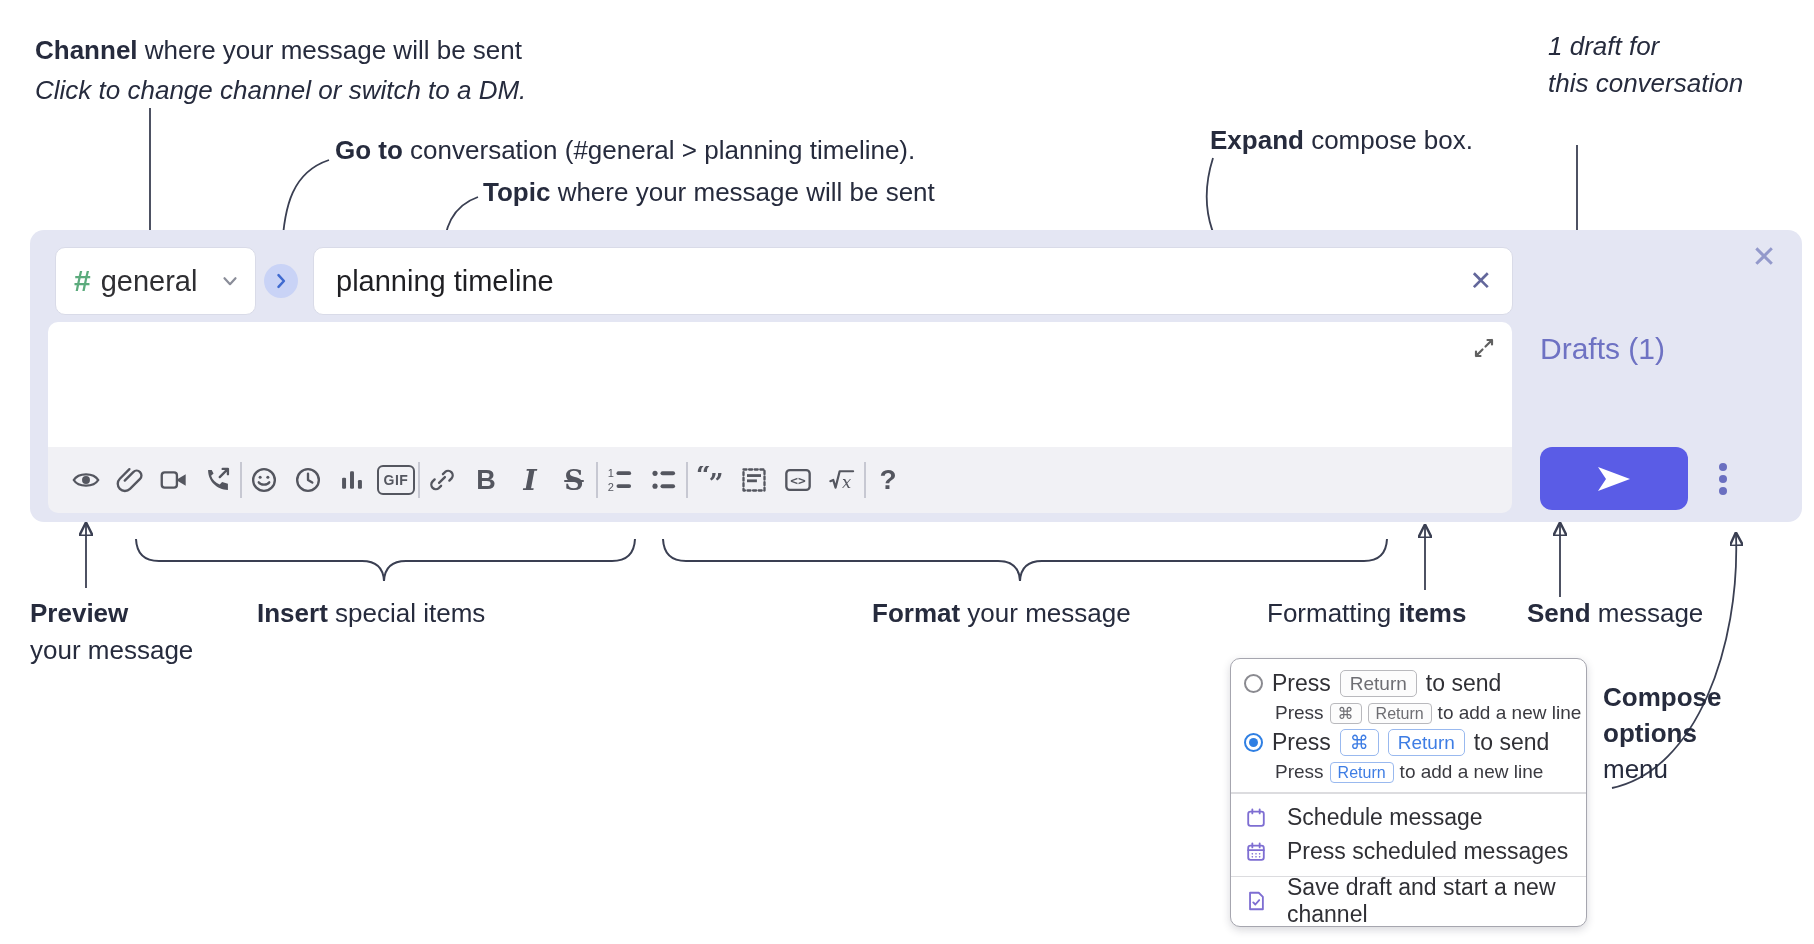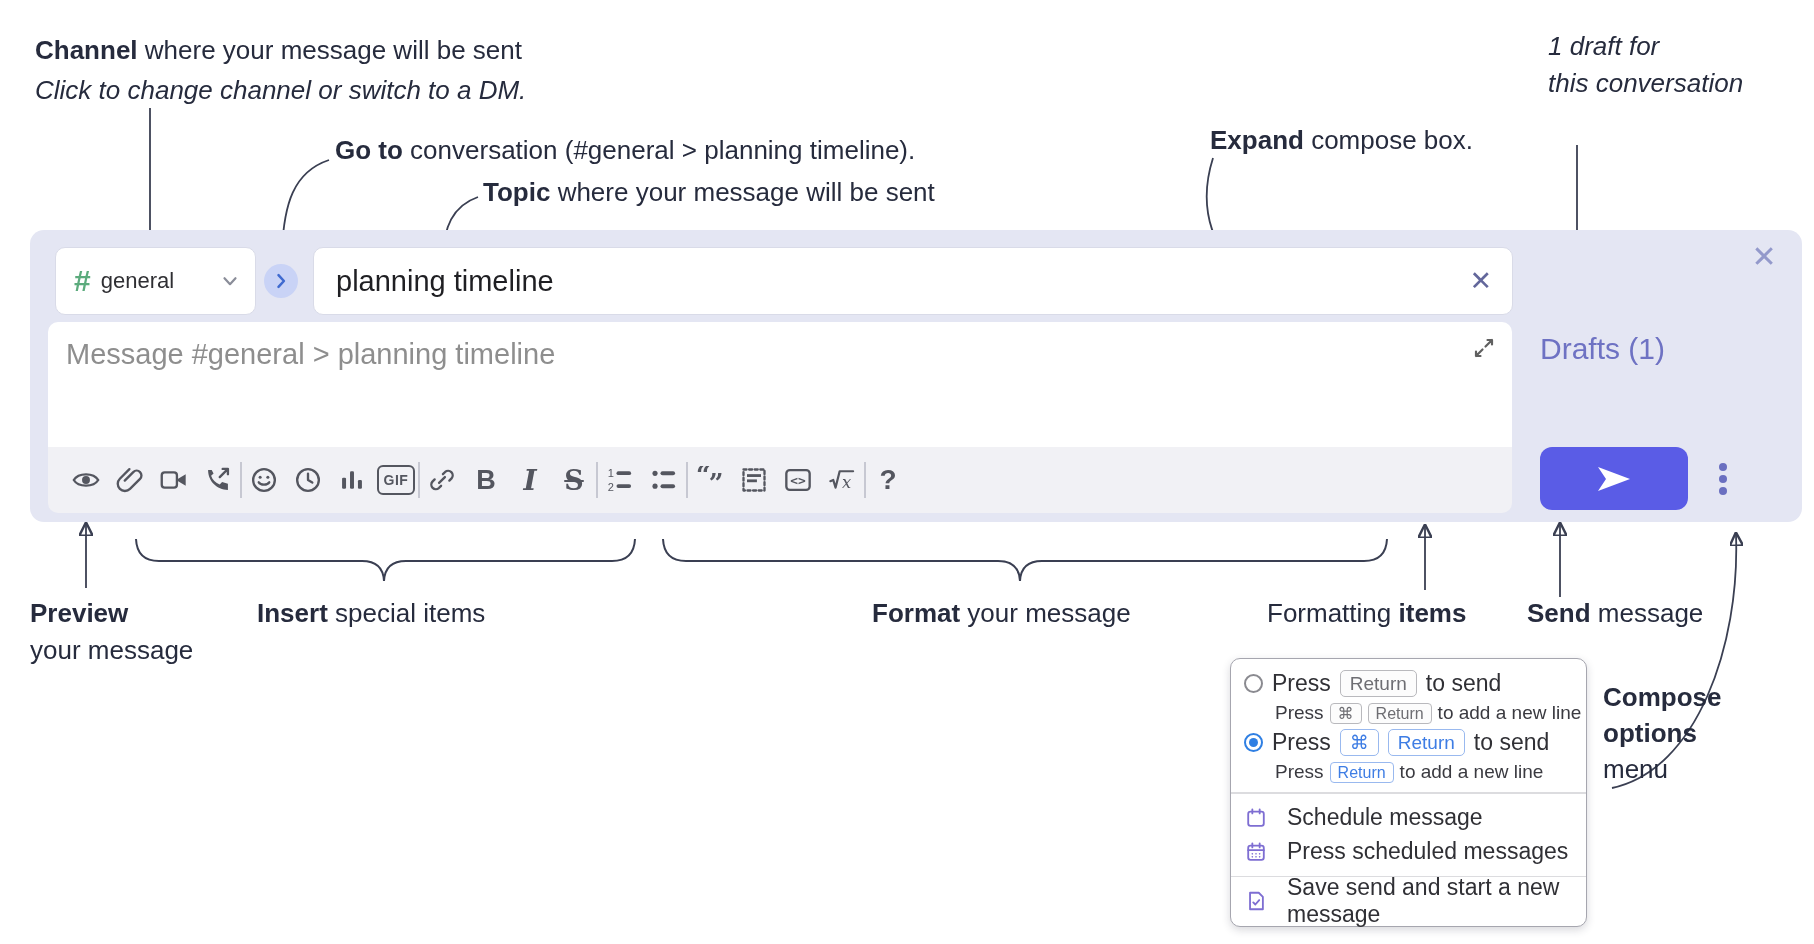--- a/index.html
+++ b/index.html
@@ -20,21 +20,21 @@
   svg.connectors path{fill:none;stroke:#3a3f52;stroke-width:1.8px;}
   svg.connectors path.brace{stroke-width:2px;}
 
   
   .compose{position:absolute;left:30px;top:230px;width:1772px;height:292px;
            background:#e4e6f3;border-radius:14px;}
   .chan{position:absolute;left:25px;top:17px;width:201px;height:68px;background:#fff;
         border:1px solid #d9dbe8;border-radius:10px;box-sizing:border-box;
         display:flex;align-items:center;padding:0 14px 0 18px;cursor:pointer;}
   .hash{color:#5cab7d;font-weight:700;font-size:30px;margin-right:10px;}
-  .chan-name{font-size:22px;color:#2f2f33;flex:1;}
+  .chan-name{font-size:29px;color:#2f2f33;flex:1;}
   .chev{display:flex;color:#8a8d99;}
   .goto{position:absolute;left:234px;top:34px;width:34px;height:34px;border-radius:50%;
         background:#c9d3f6;display:flex;align-items:center;justify-content:center;cursor:pointer;}
   .topic{position:absolute;left:283px;top:17px;width:1200px;height:68px;background:#fff;
          border:1px solid #d9dbe8;border-radius:10px;box-sizing:border-box;
          display:flex;align-items:center;padding:0 20px 0 22px;}
   .topic-text{font-size:29px;color:#1f1f23;flex:1;}
   .clear{font-size:27px;color:#63679b;cursor:pointer;}
   .close{position:absolute;left:1716px;top:8px;width:36px;height:36px;font-size:30px;
          color:#9399cb;display:flex;align-items:center;justify-content:center;cursor:pointer;}
@@ -163,21 +163,20 @@
     </div>
 
     <div class="topic">
       <span class="topic-text">planning timeline</span>
       <span class="clear">✕</span>
     </div>
 
     <span class="close">✕</span>
 
     <div class="msg">
-      <span class="ph">Message #general &gt; planning timeline</span>
       <span class="expand">
         <svg width="24" height="24" viewBox="0 0 24 24">
             <path d="M13.5 10.5 L20 4 M15.5 4 H20 V8.5 M10.5 13.5 L4 20 M4 15.5 V20 H8.5" fill="none" stroke="currentColor" stroke-width="2.2" stroke-linecap="round" stroke-linejoin="round"></path>
           </svg>
       </span>
     </div>
 
     <a class="drafts">Drafts (1)</a>
 
     <div class="toolbar" id="toolbar">
@@ -394,18 +393,18 @@
       </div>
     <div class="pp-div"></div>
     <div id="pp-group1">
         <div class="menu-item">
           <span class="mi-icon">
             <svg width="22" height="22" viewBox="0 0 24 24" fill="none" stroke="currentColor" stroke-width="2" stroke-linecap="round" stroke-linejoin="round">
               <path d="M5.5 3 H15 L19.5 7.5 V21 H5.5 Z"></path>
               <path d="M9 13.5 l2.3 2.3 L15.5 11"></path>
             </svg>
           </span>
-          <span>Save send and start a new message</span>
+          <span>Save draft and start a new channel</span>
         </div>
       </div>
   </div>
 
 </div>
 
 </body></html>

